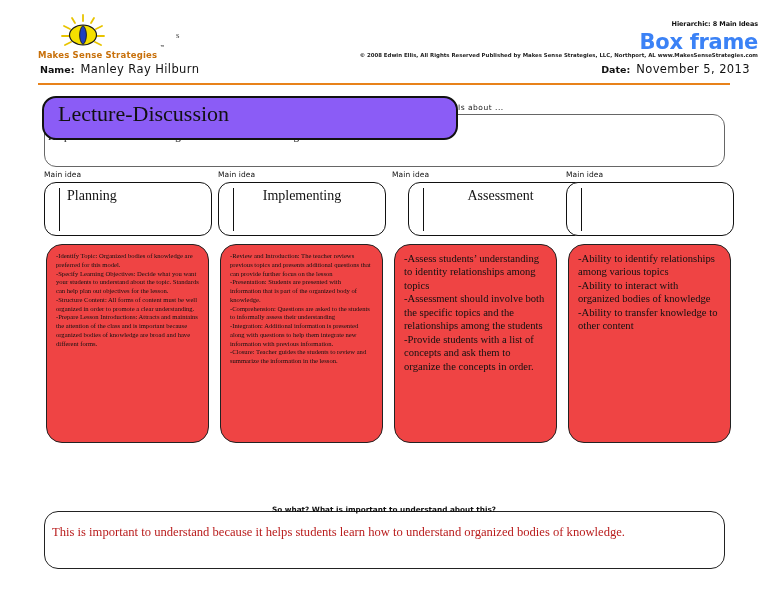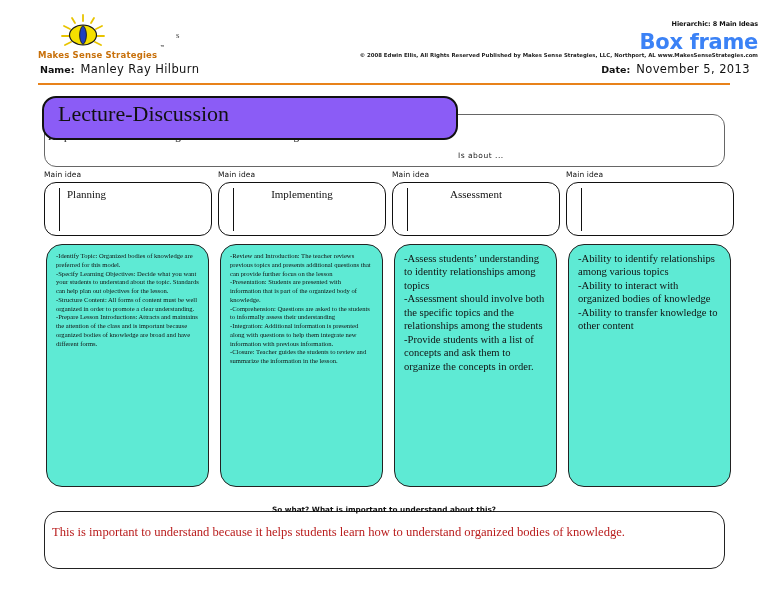--- a/index.html
+++ b/index.html
@@ -160,21 +160,20 @@
   }
   #isabout-label {
     position: absolute;
     left: 458px;
     top: 103px;
     font-family: "DejaVu Sans", sans-serif;
     font-size: 7.5px;
     color: #222;
     letter-spacing: 0.5px;
     z-index: 5;
-    margin-top: 48px;
   }
   #about-box {
     position: absolute;
     left: 44px;
     top: 114px;
     width: 679px;
     height: 51px;
     border: 1px solid #666;
     border-radius: 12px;
     background: transparent;
@@ -217,37 +216,37 @@
     width: 0;
     border-left: 1.4px solid #111;
   }
   .mainidea-label {
     position: absolute;
     left: 0;
     right: 0;
     top: 5px;
     text-align: center;
     font-family: "Liberation Serif", serif;
-    font-size: 11px;
+    font-size: 14px;
     color: #111;
   }
   .mainidea-box.first .mainidea-label {
     text-align: left;
     left: 22px;
     right: auto;
   }
 
   
   .detail-box {
     position: absolute;
     top: 244px;
-    height: 243px;
+    height: 199px;
     border: 1.2px solid #222;
     border-radius: 16px;
-    background: #5eead4;
+    background: #ef4444;
     box-sizing: border-box;
     padding: 7px 9px 6px 9px;
     overflow: hidden;
   }
   .detail-text {
     font-family: "Liberation Serif", serif;
     color: #111;
     white-space: pre-line;
   }
   .detail-small { font-size: 6.6px; line-height: 1.33; }
@@ -342,21 +341,21 @@
 <div class="mainidea-caption" style="left:566px; width:166px;">Main idea</div>
 
 <div class="mainidea-box first" style="left:44px;  width:166px;">
   <div class="mainidea-tick"></div>
   <div class="mainidea-label">Planning</div>
 </div>
 <div class="mainidea-box" style="left:218px; width:166px;">
   <div class="mainidea-tick"></div>
   <div class="mainidea-label">Implementing</div>
 </div>
-<div class="mainidea-box" style="left:392px; width:166px;">
+<div class="mainidea-box" style="left:408px; width:166px;padding-left:17px;">
   <div class="mainidea-tick"></div>
   <div class="mainidea-label">Assessment</div>
 </div>
 <div class="mainidea-box" style="left:566px; width:166px;">
   <div class="mainidea-tick"></div>
 </div>
 
 <div class="detail-box" style="left:46px;  width:163px;">
   <div class="detail-text detail-small">-Identify Topic: Organized bodies of knowledge are preferred for this model.
 -Specify Learning Objectives: Decide what you want your students to understand about the topic. Standards can help plan out objectives for the lesson.

